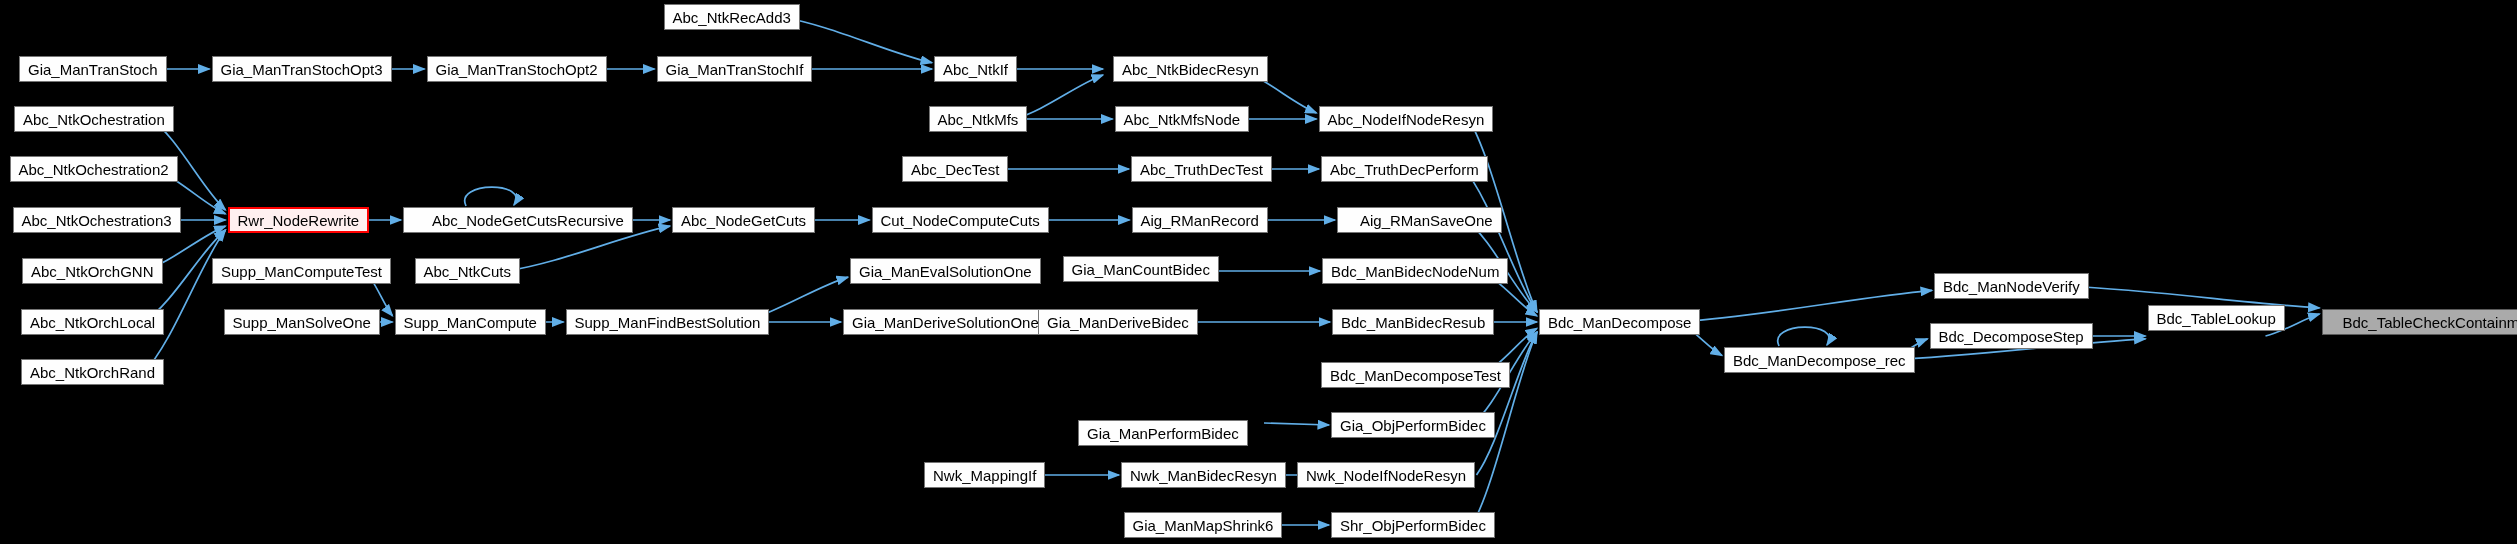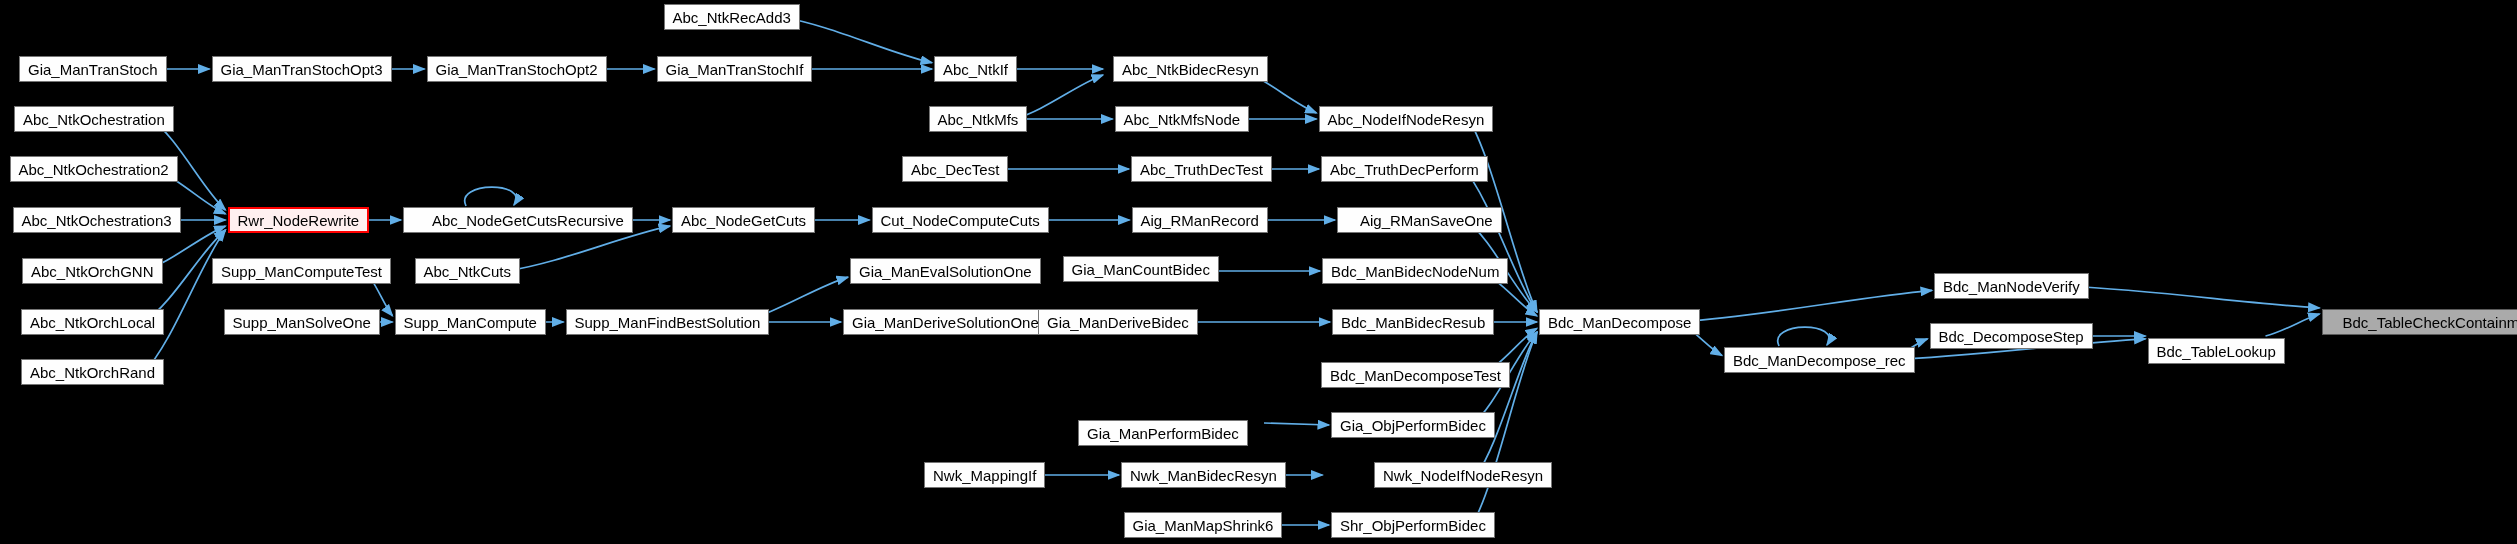--- a/index.html
+++ b/index.html
@@ -135,20 +135,20 @@
     <div class="node" style="left: 1038px; top: 309px;">Gia_ManDeriveBidec</div>
     <div class="node" style="left: 1332px; top: 309px;">Bdc_ManBidecResub</div>
     <div class="node" style="left: 1539px; top: 309px;">Bdc_ManDecompose</div>
     <div class="node" style="left: 21px; top: 359px;">Abc_NtkOrchRand</div>
     <div class="node" style="left: 1321px; top: 362px;">Bdc_ManDecomposeTest</div>
     <div class="node" style="left: 1724px; top: 347px;">Bdc_ManDecompose_rec</div>
     <div class="node" style="left: 1078px; top: 410px; margin-top: 10px;">Gia_ManPerformBidec</div>
     <div class="node" style="left: 1331px; top: 412px;">Gia_ObjPerformBidec</div>
     <div class="node" style="left: 924px; top: 462px;">Nwk_MappingIf</div>
     <div class="node" style="left: 1121px; top: 462px;">Nwk_ManBidecResyn</div>
-    <div class="node" style="left: 1374px; top: 462px;">Nwk_NodeIfNodeResyn</div>
+    <div class="node" style="left: 1297px; top: 462px;">Nwk_NodeIfNodeResyn</div>
     <div class="node" style="left: 1123.5px; top: 512px;">Gia_ManMapShrink6</div>
     <div class="node" style="left: 1331px; top: 512px;">Shr_ObjPerformBidec</div>
     <div class="node" style="left: 1934px; top: 273px;">Bdc_ManNodeVerify</div>
     <div class="node" style="left: 1929.5px; top: 323px;">Bdc_DecomposeStep</div>
-    <div class="node" style="left: 2147.5px; top: 338px;">Bdc_TableLookup</div>
+    <div class="node" style="left: 2147.5px; top: 305px;">Bdc_TableLookup</div>
     <div class="node target" style="left: 2321.5px; top: 309px; padding-left: 20px;">Bdc_TableCheckContainment</div>
   </div>
 
 </body></html>

